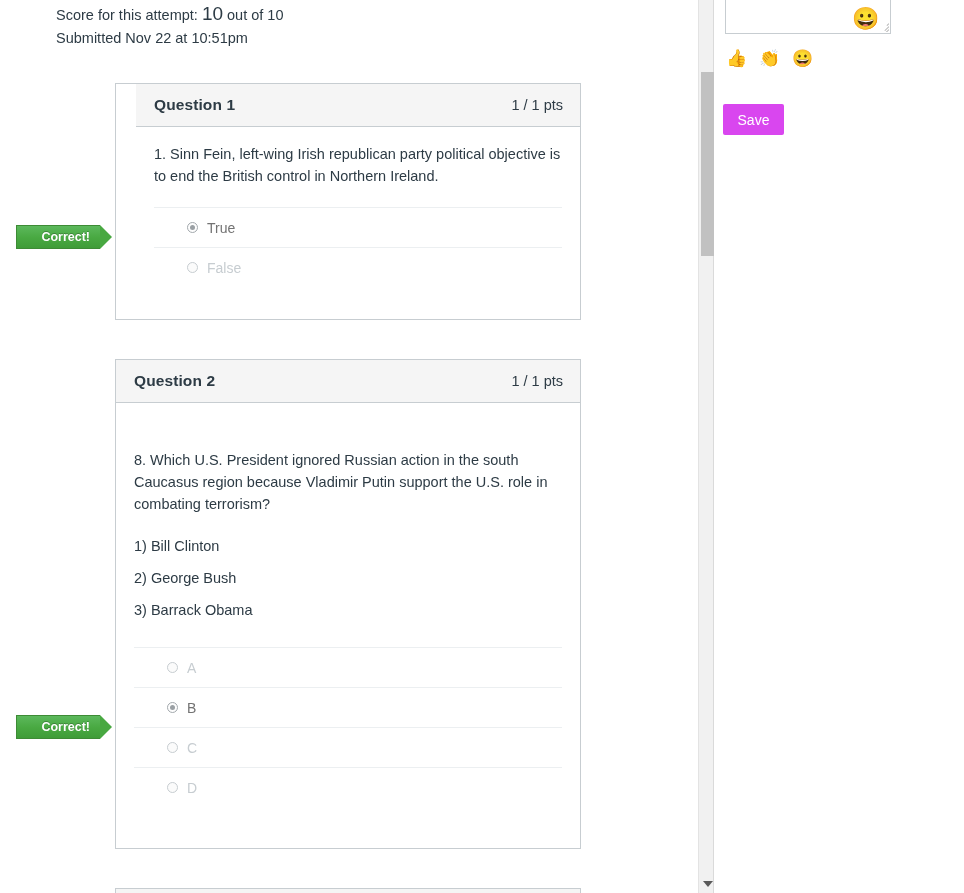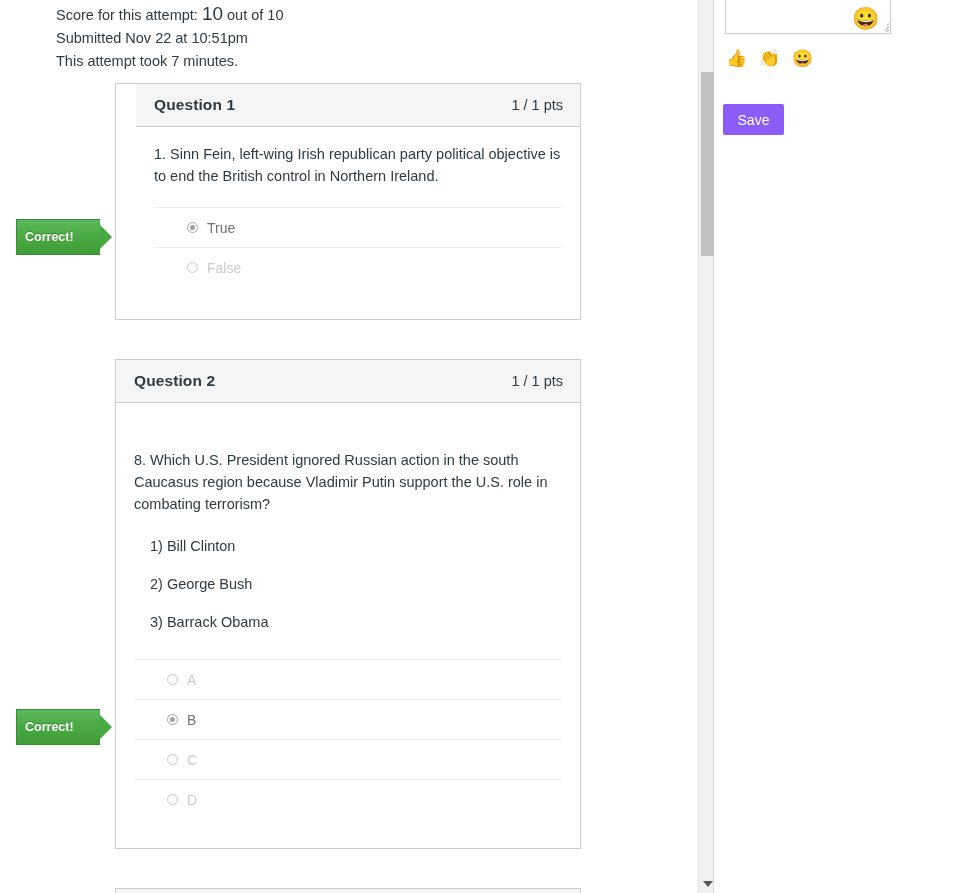--- a/index.html
+++ b/index.html
@@ -79,21 +79,21 @@
   .question-text {
     font-size: 14.5px;
     line-height: 22px;
     color: #2d3b45;
     margin: 0;
   }
   .choice-line {
     font-size: 14.5px;
     line-height: 22px;
     color: #2d3b45;
-    margin: 16px;
+    margin: 0;
   }
 
   
   .answers { margin-top: 8px; }
   .answer {
     height: 40px;
     border-top: 1px solid #eceff1;
     display: flex;
     align-items: center;
     padding-left: 33px;
@@ -134,28 +134,28 @@
   
   .correct-flag {
     position: absolute;
     left: 16px;
     height: 24px;
     display: flex;
     align-items: center;
     z-index: 5;
   }
   .correct-flag .flag-body {
-    height: 36px;
+    height: 24px;
     background: linear-gradient(to bottom, #5cb85c 0%, #49a942 52%, #3f9c38 100%);
     border: 1px solid #3d8b35;
     border-right: none;
     box-sizing: border-box;
     display: flex;
     align-items: center;
-    justify-content: flex-start;
+    justify-content: flex-end;
     padding: 0 10px 0 8px;
     min-width: 84px;
   }
   .correct-flag .flag-label {
     font-size: 12.5px;
     font-weight: bold;
     color: #ffffff;
     text-shadow: 0 -1px 0 rgba(0,0,0,.25);
     white-space: nowrap;
   }
@@ -283,21 +283,21 @@
     font-size: 14.5px;
     color: #395db8;
     white-space: nowrap;
   }
   #save-button {
     position: absolute;
     left: 7px;
     top: 104px;
     width: 61px;
     height: 31px;
-    background: #8b5cf6;
+    background: #d946ef;
     border: none;
     border-radius: 2px;
     color: #ffffff;
     font-family: "Liberation Sans", sans-serif;
     font-size: 14px;
     cursor: pointer;
     padding: 0;
   }
 </style>
 </head>
@@ -305,21 +305,20 @@
 
 <div id="quiz-pane">
 
   <div class="attempt-summary">
     <div class="score-line">
       <span>Score for this attempt:</span>
       <span class="score-value">10</span>
       <span>out of 10</span>
     </div>
     <div>Submitted Nov 22 at 10:51pm</div>
-    <div>This attempt took 7 minutes.</div>
   </div>
 
   <div class="question-box" id="q1" style="top:83px; height:237px;padding-left:20px;">
     <div class="question-header">
       <span class="question-name">Question 1</span>
       <span class="question-points">1 / 1 pts</span>
     </div>
     <div class="question-body">
       <p class="question-text">1. Sinn Fein, left-wing Irish republican party political objective is to end the British control in Northern Ireland.</p>
       <div class="answers" style="margin-top:20px;">

